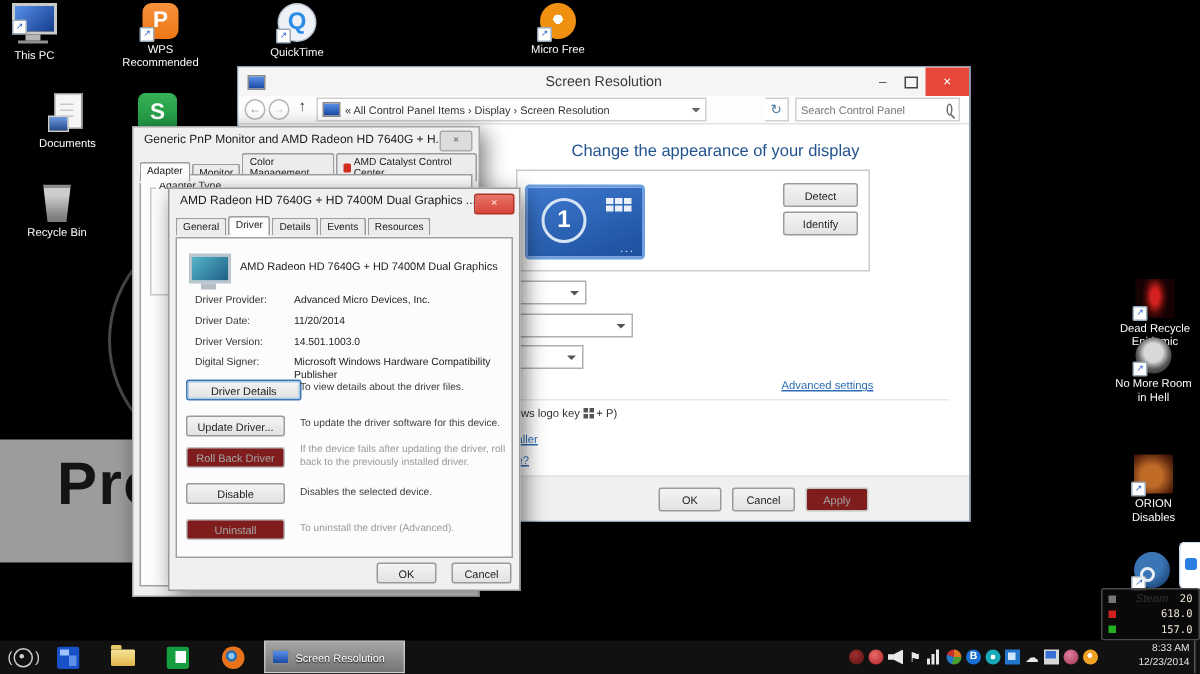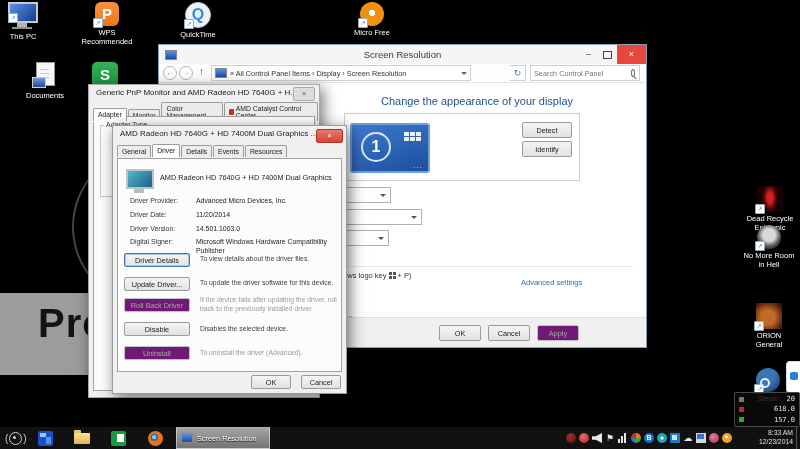--- a/index.html
+++ b/index.html
@@ -74,24 +74,24 @@
         color:#fff;font-size:16px;font-weight:bold;text-align:center;line-height:26px;}
   #mon1 .tiles{position:absolute;right:7px;top:7px;width:17px;height:14px;
         background-image:linear-gradient(rgba(255,255,255,.9),rgba(255,255,255,.9)),linear-gradient(rgba(255,255,255,.9),rgba(255,255,255,.9)),linear-gradient(rgba(255,255,255,.9),rgba(255,255,255,.9)),
           linear-gradient(rgba(255,255,255,.9),rgba(255,255,255,.9)),linear-gradient(rgba(255,255,255,.9),rgba(255,255,255,.9)),linear-gradient(rgba(255,255,255,.9),rgba(255,255,255,.9));
         background-size:5px 4px,5px 4px,5px 4px,5px 4px,5px 4px,5px 4px;background-repeat:no-repeat;
         background-position:0 0,6px 0,12px 0,0 5px,6px 5px,12px 5px;}
   #mon1 .dots{position:absolute;right:5px;bottom:1px;color:#cfe0f4;font-size:8px;letter-spacing:1px;}
   .btn{background:linear-gradient(#f4f4f4,#e2e2e2);border:1px solid #9a9a9a;border-radius:2px;
        font-size:7.3px;color:#222;text-align:center;font-family:"Liberation Sans",sans-serif;padding:0;}
   .btn.focus{border-color:#3e78b5;box-shadow:inset 0 0 0 1px #a8c8e8;}
-  .btn.disabled{color:#a6a6a6;border-color:#c2c2c2;background:#701a75;}
+  .btn.disabled{color:#a6a6a6;border-color:#c2c2c2;background:#7f1d1d;}
   .dd{background:#fff;border:1px solid #b0b0b0;font-size:7.3px;color:#222;display:flex;align-items:center;padding:0 4px;}
   .dd::after{content:"";margin-left:auto;width:0;height:0;border:3px solid transparent;border-top-color:#555;margin-top:3px;}
-  .lnk{color:#2a6db5;font-size:7.5px;cursor:pointer;margin-top:26px;}
+  .lnk{color:#2a6db5;font-size:7.5px;text-decoration:underline;cursor:pointer;}
   .sep{background:#e8e8e8;height:1px;}
   #res-footer{left:0;right:0;bottom:0;height:29px;background:#f0f0f0;border-top:1px solid #dfdfdf;}
   .winkey{display:inline-block;width:7px;height:7px;margin:0 2px;vertical-align:-1px;
         background-image:linear-gradient(#555,#555),linear-gradient(#555,#555),linear-gradient(#555,#555),linear-gradient(#555,#555);
         background-size:3px 3px,3px 3px,3px 3px,3px 3px;background-repeat:no-repeat;
         background-position:0 0,4px 0,0 4px,4px 4px;}
 
   .dlg-title{position:absolute;left:7px;top:3px;font-size:8px;color:#1a1a1a;white-space:nowrap;}
   .dlg-close-gray{position:absolute;right:4px;top:2px;width:20px;height:12px;background:#dcdcdc;border:1px solid #aaa;
         border-radius:2px;color:#555;font-size:7px;line-height:12px;text-align:center;}
@@ -199,39 +199,43 @@
     <span class="art art-avast">
         <span class="badge">↗</span>
       </span>
     <span class="lbl">Micro Free</span>
   </div>
 
   <div class="abs dicon" style="left:19px;top:62px;width:52px;">
     <span class="art art-page"></span>
     <span class="lbl" style="margin-top:5px;">Documents</span>
   </div>
+  <div class="abs dicon" style="left:12px;top:122px;width:52px;">
+    <span class="art art-bin"></span>
+    <span class="lbl">Recycle Bin</span>
+  </div>
   <div class="abs art art-wpssheet" style="left:92px;top:62px;"></div>
 
   <div class="abs dicon" style="left:744px;top:186px;width:52px;">
     <span class="art art-dead">
         <span class="badge">↗</span>
       </span>
     <span class="lbl">Dead Recycle Epidemic</span>
   </div>
   <div class="abs dicon" style="left:741px;top:225px;width:56px;">
     <span class="art art-nmrih">
         <span class="badge">↗</span>
       </span>
     <span class="lbl">No More Room in Hell</span>
   </div>
   <div class="abs dicon" style="left:743px;top:303px;width:52px;">
     <span class="art art-orion">
         <span class="badge">↗</span>
       </span>
-    <span class="lbl">ORION General</span>
+    <span class="lbl">ORION Disables</span>
   </div>
   <div class="abs dicon" style="left:742px;top:368px;width:52px;font-style:italic;">
     <span class="art art-steam">
         <span class="badge">↗</span>
       </span>
     <span class="lbl">Steam</span>
   </div>
 
   <div class="abs win" id="res-win">
     <div class="abs" id="res-title">
@@ -353,21 +357,21 @@
       </div>
       <div class="frow" style="left:12px;top:66px;">
         <span class="fl">Driver Version:</span>
         <span class="fv">14.501.1003.0</span>
       </div>
       <div class="frow" style="left:12px;top:79px;">
         <span class="fl">Digital Signer:</span>
         <span class="fv">Microsoft Windows Hardware Compatibility Publisher</span>
       </div>
 
-      <button class="btn focus abs" style="left:6px;top:94px;width:66px;height:14px;">Driver Details</button>
+      <button class="btn focus abs" style="left:6px;top:94px;width:77px;height:14px;">Driver Details</button>
       <span class="ddesc" style="left:82px;top:96px;">To view details about the driver files.</span>
 
       <button class="btn abs" style="left:6px;top:118px;width:66px;height:14px;">Update Driver...</button>
       <span class="ddesc" style="left:82px;top:120px;">To update the driver software for this device.</span>
 
       <button class="btn disabled abs" style="left:6px;top:139px;width:66px;height:14px;">Roll Back Driver</button>
       <span class="ddesc dim" style="left:82px;top:137px;">If the device fails after updating the driver, roll back to the previously installed driver.</span>
 
       <button class="btn abs" style="left:6px;top:163px;width:66px;height:14px;">Disable</button>
       <span class="ddesc" style="left:82px;top:166px;">Disables the selected device.</span>

